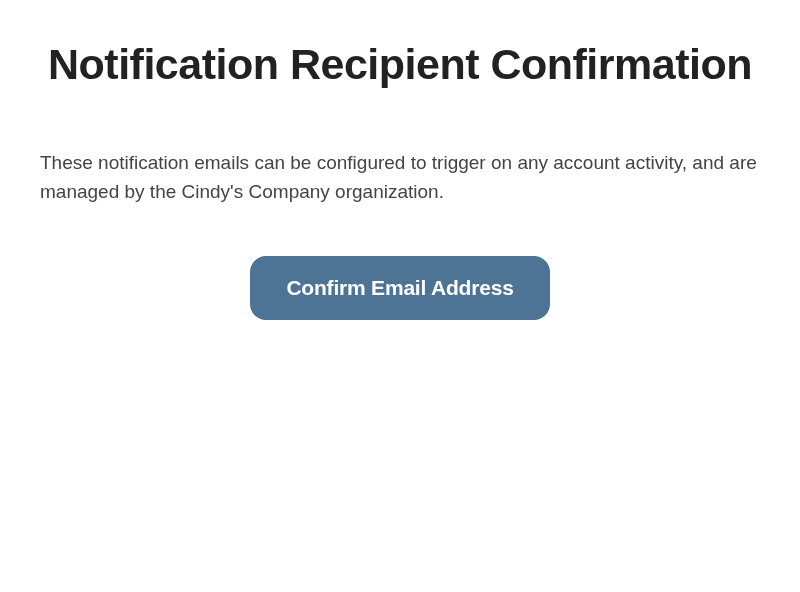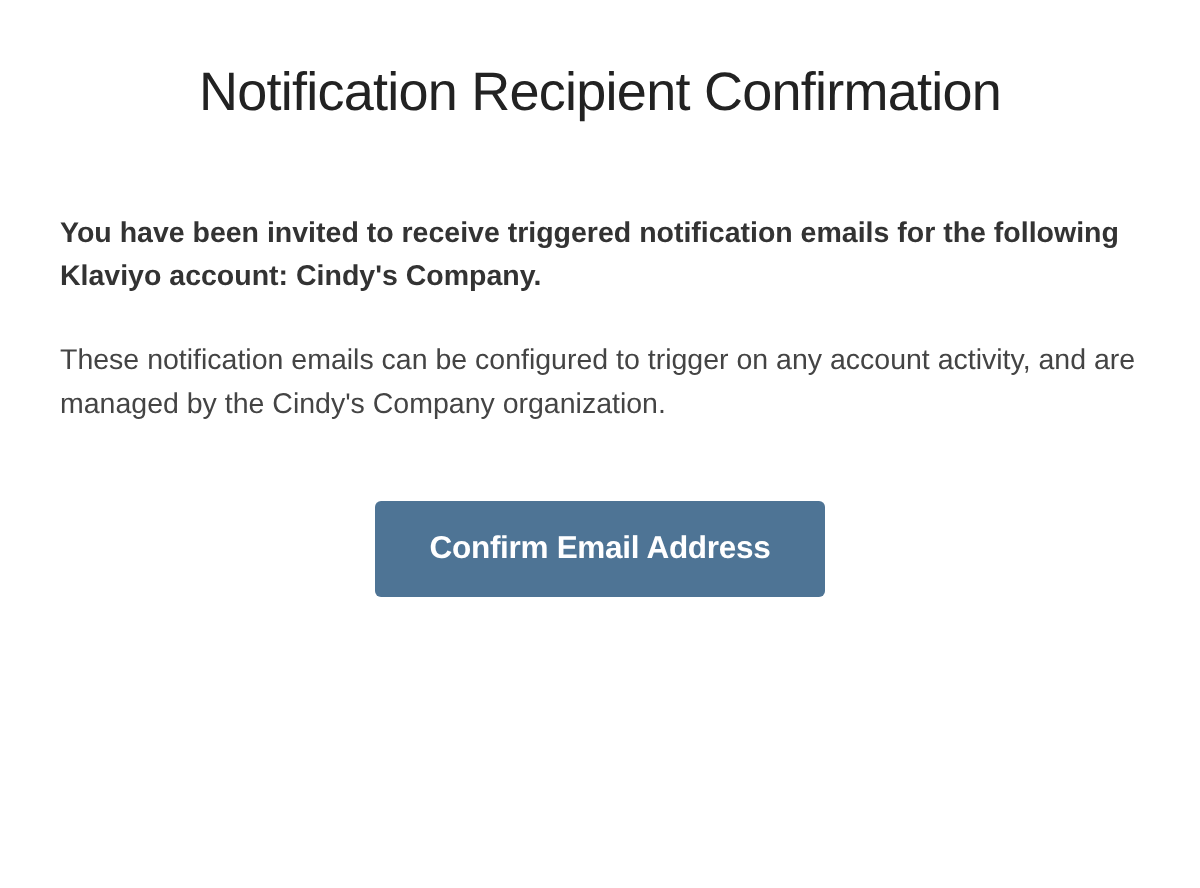--- a/index.html
+++ b/index.html
@@ -12,22 +12,22 @@
       background: #ffffff;
       width: 800px;
       height: 592px;
       padding: 40px;
       color: #333;
     }
     .container {
       width: 100%;
     }
     h1 {
-      font-size: 36px;
-      font-weight: 400;
+      font-size: 43px;
+      font-weight: 700;
       text-align: center;
       color: #222;
       margin-bottom: 60px;
       letter-spacing: -0.5px;
     }
     .intro {
       font-size: 19px;
       font-weight: 700;
       color: #333;
       line-height: 1.5;
@@ -45,32 +45,31 @@
       margin-top: 50px;
     }
     .confirm-btn {
       display: inline-block;
       background: #4e7495;
       color: #ffffff;
       font-size: 21px;
       font-weight: 700;
       padding: 20px 36px;
       border: none;
-      border-radius: 4px;
+      border-radius: 16px;
       cursor: pointer;
       letter-spacing: -0.2px;
     }
   </style>
 </head>
 <body>
 
 <div class="container">
   <h1>Notification Recipient Confirmation</h1>
 
-  <p class="intro">You have been invited to receive triggered notification emails for the following Klaviyo account: Cindy's Company.</p>
 
   <p class="para">These notification emails can be configured to trigger on any account activity, and are managed by the Cindy's Company organization.</p>
 
 
   <div class="button-wrap">
     <button class="confirm-btn">Confirm Email Address</button>
   </div>
 </div>
 
 </body></html>

